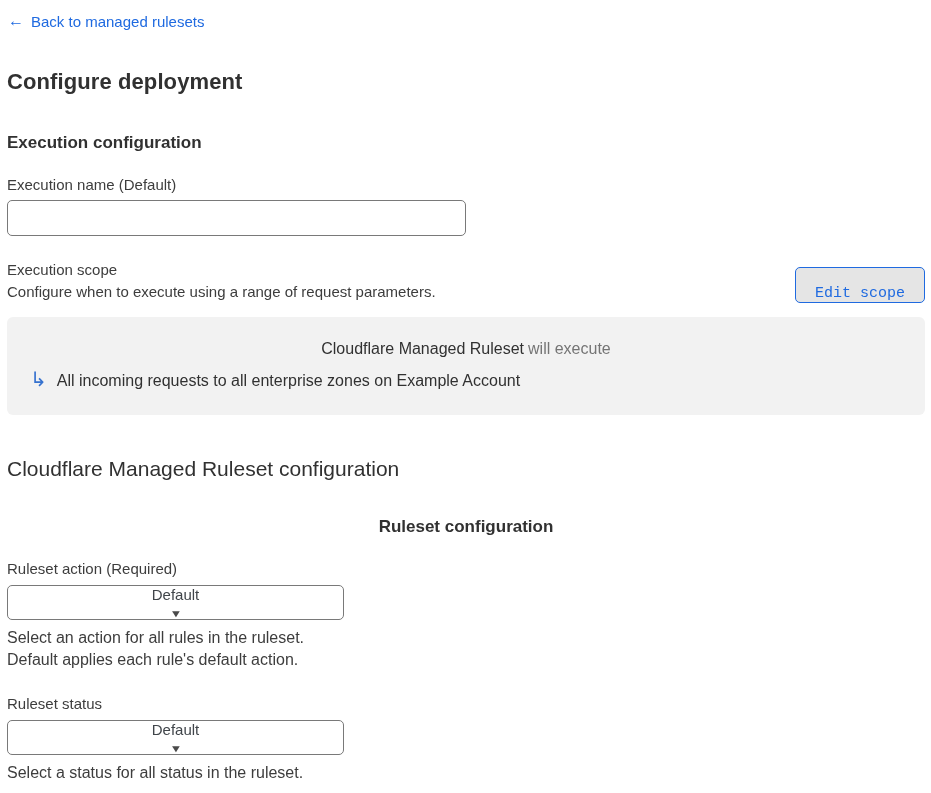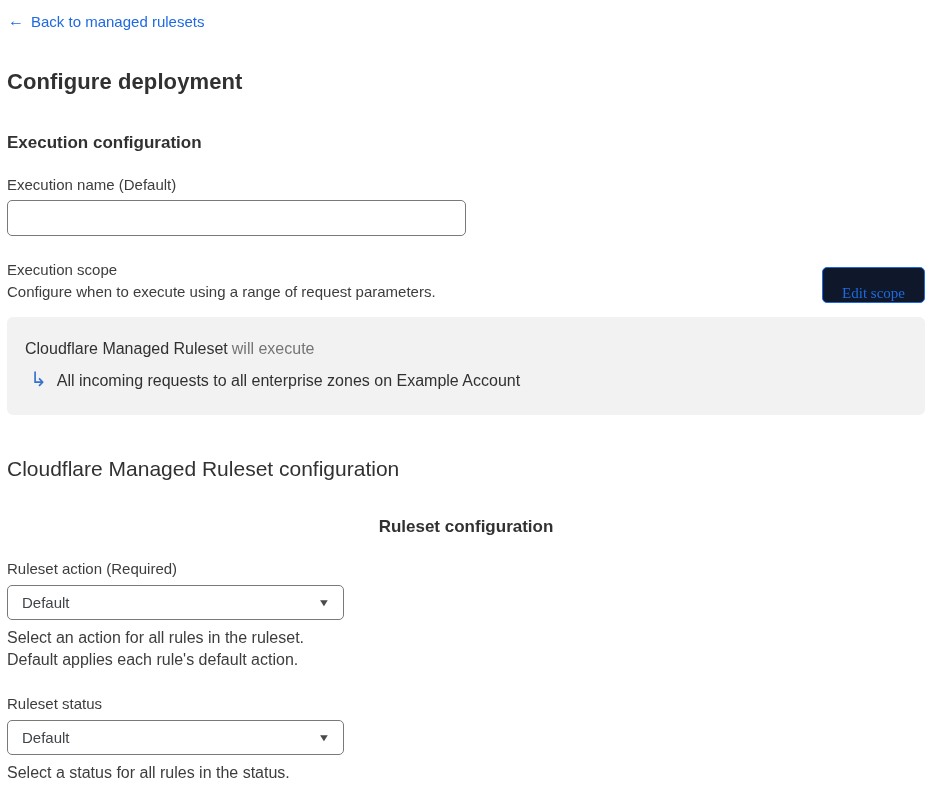--- a/index.html
+++ b/index.html
@@ -70,37 +70,38 @@
 
   
   .scope-row {
     margin-top: 23px;
     display: flex;
     align-items: flex-end;
     justify-content: space-between;
   }
   .scope-text-block { font-size: 15px; color: var(--body-text, #3d3d3d); line-height: 22px; }
   .btn-outline {
-    background: #0f172a;
+    background: #e5e5e5;
     border: 1px solid var(--link-blue, #1f6ae0);
     color: var(--link-blue, #1f6ae0);
     font-size: 15px;
-    font-family: Liberation Serif, serif;
+    font-family: Liberation Mono, monospace;
     border-radius: 5px;
     height: 35px;
     padding: 17px 19px;
     cursor: pointer;
   }
 
   
   .summary-panel {
     margin-top: 14px;
     background: var(--panel-bg, #f2f2f2);
     border-radius: 6px;
     padding: 23px 18px 24px 18px;
+    text-align: center;
   }
   .summary-line1 { font-size: 16px; color: var(--heading-text, #313131); }
   .summary-line1 .muted { color: var(--muted-text, #757575); margin-left: 4px; }
   .summary-line2 {
     margin-top: 13px;
     margin-left: 5px;
     display: flex;
     align-items: center;
     gap: 10px;
     font-size: 16px;
@@ -120,20 +121,21 @@
     width: 337px;
     height: 35px;
     border: 1px solid var(--input-border, #797979);
     border-radius: 5px;
     background: #fff;
     display: flex;
     align-items: center;
     justify-content: space-between;
     padding: 0 14px;
     cursor: pointer;
+    flex-direction: column;
   }
   .select-box .select-value { font-size: 15px; color: var(--select-text, #40454a); }
   .select-box .caret { font-size: 10px; color: #4a4a4a; transform: scaleX(1.3); }
 
   .help-text {
     margin-top: 7px;
     font-size: 16px;
     line-height: 22px;
     color: var(--body-text, #3d3d3d);
   }
@@ -188,16 +190,16 @@
     <div>Select an action for all rules in the ruleset.</div>
     <div>Default applies each rule's default action.</div>
   </div>
 
   <label class="field-label spaced">Ruleset status</label>
   <div class="select-box">
     <span class="select-value">Default</span>
     <span class="caret">▼</span>
   </div>
   <div class="help-text">
-    <div>Select a status for all rules in the status.</div>
+    <div>Select a status for all status in the ruleset.</div>
   </div>
 
 </div>
 
 </body></html>

